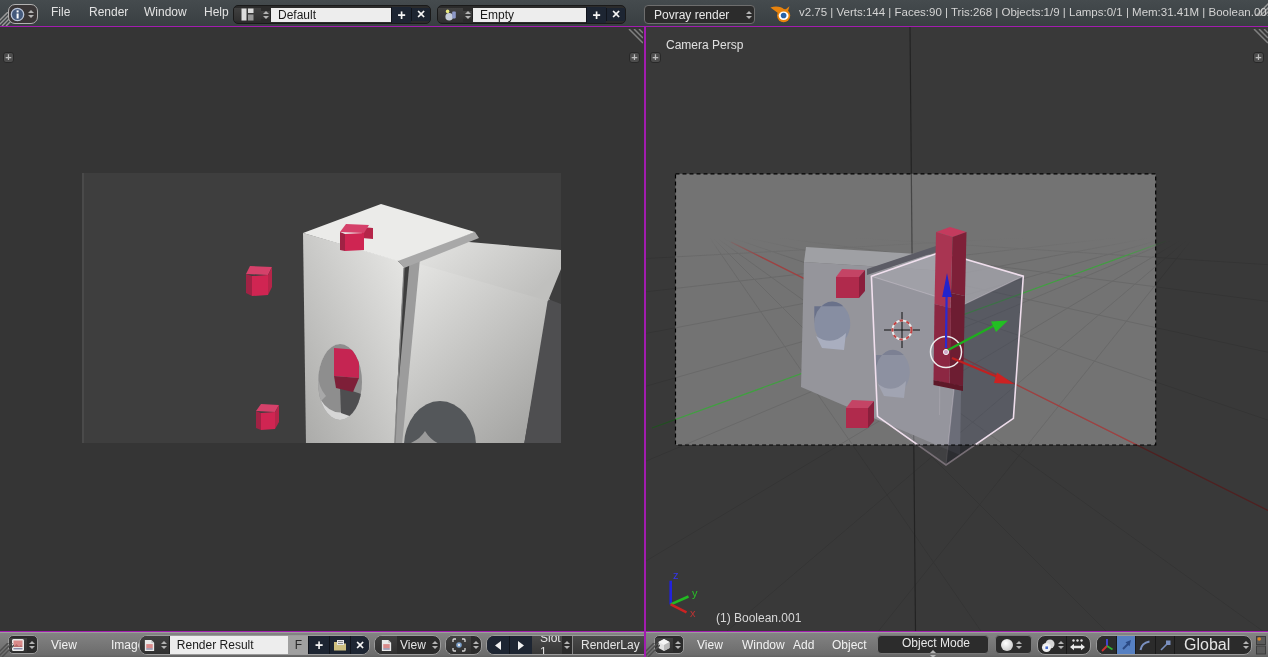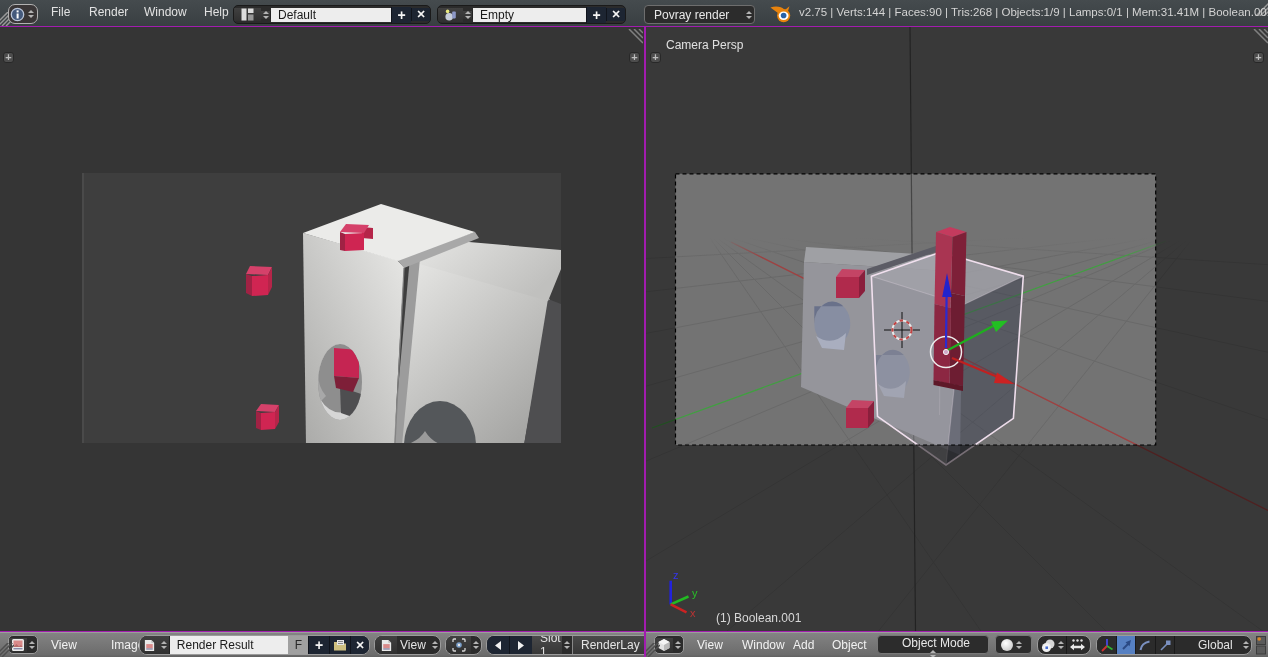--- a/index.html
+++ b/index.html
@@ -490,21 +490,21 @@
         <svg width="13" height="13" viewBox="0 0 13 13">
             <path d="M1.5,11 q1,-7 9,-8.5" fill="none" stroke="#7a90c0" stroke-width="2"></path>
           </svg>
       </div>
       <div style="width:19px;display:flex;align-items:center;justify-content:center;background:#2b2b2b;border-left:1px solid #191919;">
         <svg width="13" height="13" viewBox="0 0 13 13">
             <line x1="2" y1="11" x2="8" y2="5" stroke="#7a90c0" stroke-width="1.6"></line>
             <rect x="7" y="1.5" width="4.5" height="4.5" fill="#7a90c0"></rect>
           </svg>
       </div>
-      <div style="flex:1;color:#e4e4e4;font-size:12px;display:flex;align-items:center;padding-left:23px;background:#2b2b2b;border-left:1px solid #191919;">Global</div>
+      <div style="flex:1;color:#e4e4e4;font-size:16px;display:flex;align-items:center;padding-left:9px;background:#2b2b2b;border-left:1px solid #191919;">Global</div>
       <div class="spin">
           <i class="up"></i>
           <i class="dn"></i>
         </div>
     </div>
     <div class="abs" style="left:610px;top:2px;width:12px;height:20px;">
       <svg width="12" height="20" viewBox="0 0 12 20">
           <g fill="#5a5a5a" stroke="#3c3c3c">
             <rect x="0.5" y="1.5" width="9" height="8"></rect>
             <rect x="0.5" y="11" width="9" height="8"></rect>

